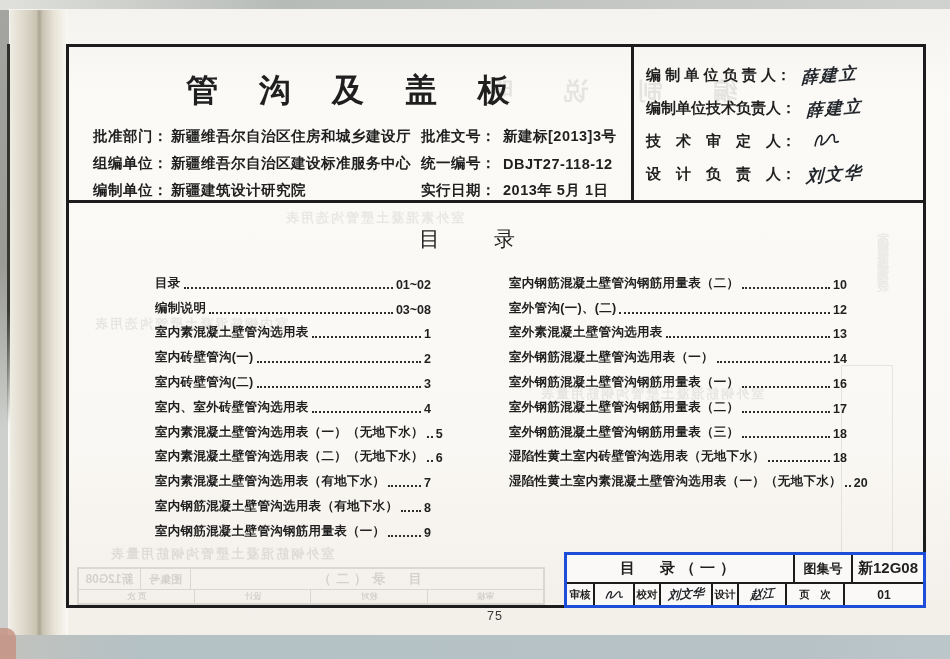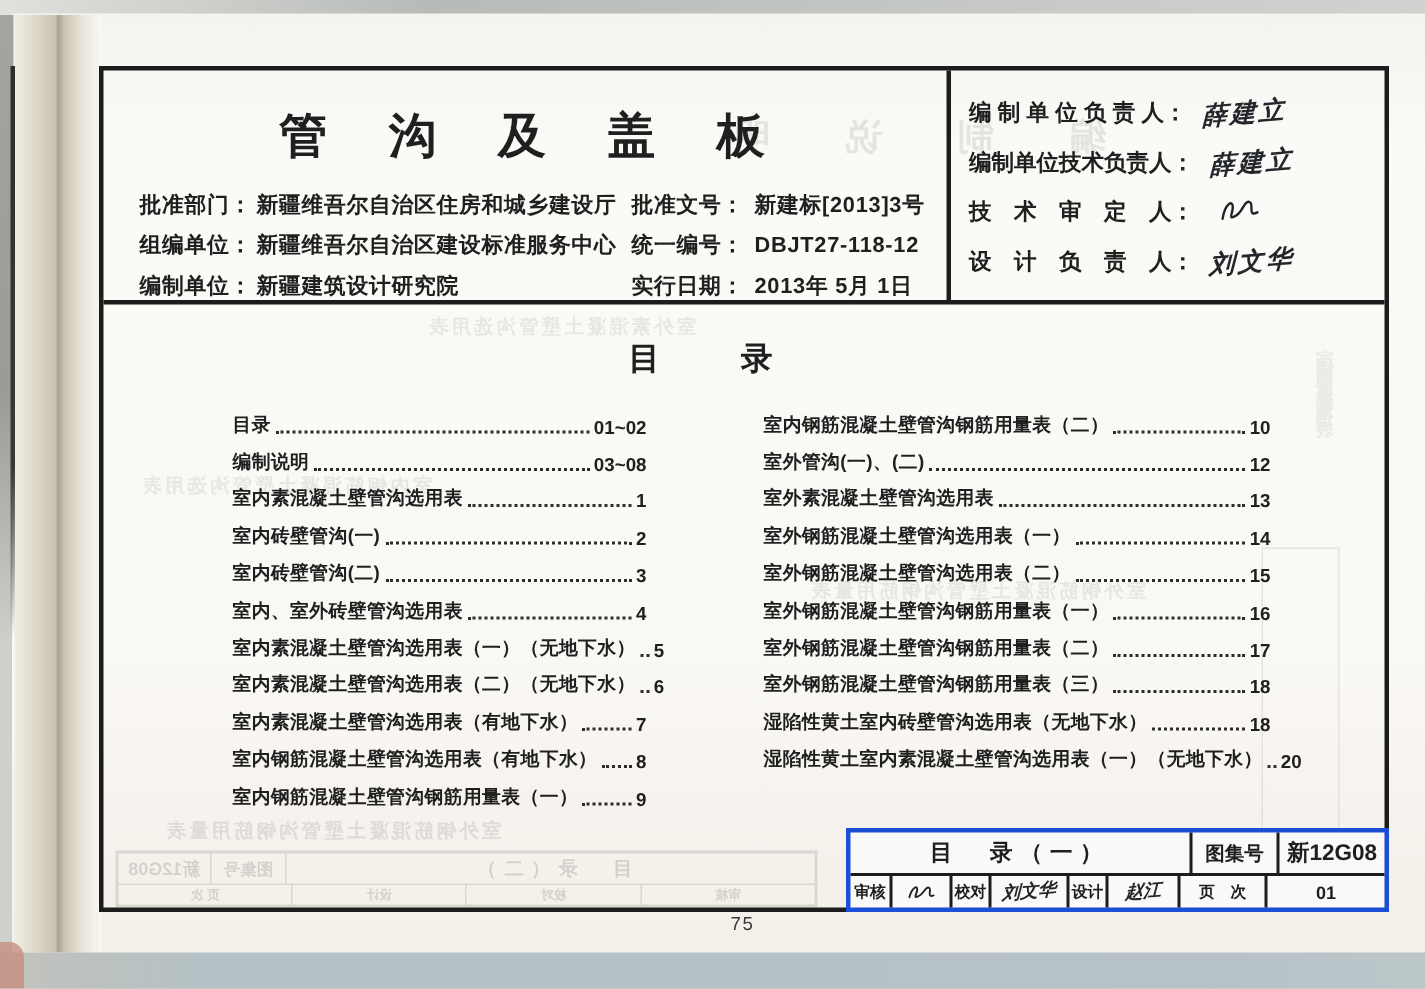--- a/index.html
+++ b/index.html
@@ -47,21 +47,21 @@
   .sigbox{position:absolute;right:0;top:0;bottom:0;width:292px;
     border-left:3px solid #1c1c1c;padding:12px 6px 0 12px;}
   .sig-row{display:flex;align-items:center;height:33px;font-size:15px;font-weight:600;}
   .sig-row .sl{white-space:pre;}
   .hand{font-style:italic;font-weight:600;letter-spacing:2px;font-size:17px;
     transform:rotate(-5deg) skewX(-6deg);margin-left:10px;white-space:nowrap;color:#23272c;}
   .scribble{margin-left:14px;transform:rotate(-6deg);}
 
   
   .toc-heading{position:absolute;left:0;top:178px;width:800px;text-align:center;
-    font-size:21px;font-weight:700;white-space:pre;letter-spacing:4px;}
+    font-size:21px;font-weight:400;white-space:pre;letter-spacing:4px;}
   .toc-col{position:absolute;top:220px;}
   .toc-col.left{left:86px;width:276px;}
   .toc-col.right{left:440px;width:338px;}
   .toc-row{display:flex;align-items:flex-end;height:24.8px;font-size:12.5px;font-weight:600;}
   .toc-row .tt{white-space:nowrap;flex-shrink:0;letter-spacing:.3px;}
   .toc-row .leader{flex:1;min-width:6px;border-bottom:2px dotted #2d2d2d;margin:0 3px 3px 3px;}
   .toc-row .tp{white-space:nowrap;flex-shrink:0;}
 
   
   .tb{position:absolute;right:-3px;bottom:-3px;width:362px;height:56px;
@@ -252,25 +252,20 @@
         <span class="tt">室外素混凝土壁管沟选用表</span>
         <span class="leader"></span>
         <span class="tp">13</span>
       </div>
       <div class="toc-row">
         <span class="tt">室外钢筋混凝土壁管沟选用表（一）</span>
         <span class="leader"></span>
         <span class="tp">14</span>
       </div>
       <div class="toc-row">
-        <span class="tt">室外钢筋混凝土壁管沟选用表（二）</span>
-        <span class="leader"></span>
-        <span class="tp">15</span>
-      </div>
-      <div class="toc-row">
         <span class="tt">室外钢筋混凝土壁管沟钢筋用量表（一）</span>
         <span class="leader"></span>
         <span class="tp">16</span>
       </div>
       <div class="toc-row">
         <span class="tt">室外钢筋混凝土壁管沟钢筋用量表（二）</span>
         <span class="leader"></span>
         <span class="tp">17</span>
       </div>
       <div class="toc-row">

